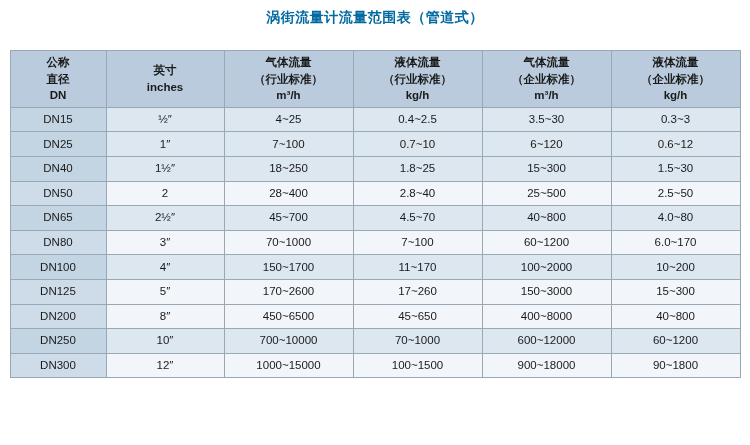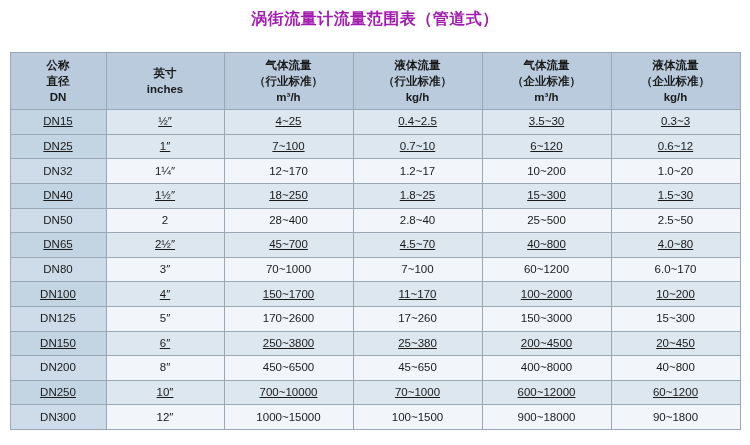--- a/index.html
+++ b/index.html
@@ -16,23 +16,23 @@
   }
   .page {
     width: 750px;
     height: 445px;
     box-sizing: border-box;
     padding: 0;
     position: relative;
   }
   .title {
     text-align: center;
-    font-size: 16px;
+    font-size: 14px;
     font-weight: bold;
-    color: #a21caf;
+    color: #0369a1;
     letter-spacing: 0.5px;
     padding: 9px 0 8px 0;
     line-height: 1.2;
   }
   table.flow-table {
     border-collapse: collapse;
     width: 730px;
     margin: 16px auto;
     table-layout: fixed;
   }
@@ -50,21 +50,20 @@
     font-weight: bold;
     height: 56px;
     line-height: 1.45;
     font-size: 12px;
   }
   tbody tr td {
     height: 23.6px;
   }
   tbody tr.odd td {
     background: #dde7f0;
-    text-decoration: underline;
   }
   tbody tr.even td {
     background: #f2f6fa;
   }
   tbody td.col-dn {
     background: #c3d4e3 !important;
     font-weight: normal;
   }
   tbody tr.even td.col-dn {
     background: #cedcea !important;
@@ -168,178 +167,138 @@
         <td>
             <span class="cell">0.7~10</span>
           </td>
         <td>
             <span class="cell">6~120</span>
           </td>
         <td>
             <span class="cell">0.6~12</span>
           </td>
       </tr>
-      <tr class="even">
-        <td class="col-dn">
-            <span class="cell">DN32</span>
-          </td>
-        <td>
-            <span class="cell">1¼″</span>
-          </td>
-        <td>
-            <span class="cell">12~170</span>
-          </td>
-        <td>
-            <span class="cell">1.2~17</span>
+      <tr class="odd">
+        <td class="col-dn">
+            <span class="cell">DN40</span>
+          </td>
+        <td>
+            <span class="cell">1½″</span>
+          </td>
+        <td>
+            <span class="cell">18~250</span>
+          </td>
+        <td>
+            <span class="cell">1.8~25</span>
+          </td>
+        <td>
+            <span class="cell">15~300</span>
+          </td>
+        <td>
+            <span class="cell">1.5~30</span>
+          </td>
+      </tr>
+      <tr class="even">
+        <td class="col-dn">
+            <span class="cell">DN50</span>
+          </td>
+        <td>
+            <span class="cell">2</span>
+          </td>
+        <td>
+            <span class="cell">28~400</span>
+          </td>
+        <td>
+            <span class="cell">2.8~40</span>
+          </td>
+        <td>
+            <span class="cell">25~500</span>
+          </td>
+        <td>
+            <span class="cell">2.5~50</span>
+          </td>
+      </tr>
+      <tr class="odd">
+        <td class="col-dn">
+            <span class="cell">DN65</span>
+          </td>
+        <td>
+            <span class="cell">2½″</span>
+          </td>
+        <td>
+            <span class="cell">45~700</span>
+          </td>
+        <td>
+            <span class="cell">4.5~70</span>
+          </td>
+        <td>
+            <span class="cell">40~800</span>
+          </td>
+        <td>
+            <span class="cell">4.0~80</span>
+          </td>
+      </tr>
+      <tr class="even">
+        <td class="col-dn">
+            <span class="cell">DN80</span>
+          </td>
+        <td>
+            <span class="cell">3″</span>
+          </td>
+        <td>
+            <span class="cell">70~1000</span>
+          </td>
+        <td>
+            <span class="cell">7~100</span>
+          </td>
+        <td>
+            <span class="cell">60~1200</span>
+          </td>
+        <td>
+            <span class="cell">6.0~170</span>
+          </td>
+      </tr>
+      <tr class="odd">
+        <td class="col-dn">
+            <span class="cell">DN100</span>
+          </td>
+        <td>
+            <span class="cell">4″</span>
+          </td>
+        <td>
+            <span class="cell">150~1700</span>
+          </td>
+        <td>
+            <span class="cell">11~170</span>
+          </td>
+        <td>
+            <span class="cell">100~2000</span>
           </td>
         <td>
             <span class="cell">10~200</span>
           </td>
-        <td>
-            <span class="cell">1.0~20</span>
-          </td>
-      </tr>
-      <tr class="odd">
-        <td class="col-dn">
-            <span class="cell">DN40</span>
-          </td>
-        <td>
-            <span class="cell">1½″</span>
-          </td>
-        <td>
-            <span class="cell">18~250</span>
-          </td>
-        <td>
-            <span class="cell">1.8~25</span>
+      </tr>
+      <tr class="even">
+        <td class="col-dn">
+            <span class="cell">DN125</span>
+          </td>
+        <td>
+            <span class="cell">5″</span>
+          </td>
+        <td>
+            <span class="cell">170~2600</span>
+          </td>
+        <td>
+            <span class="cell">17~260</span>
+          </td>
+        <td>
+            <span class="cell">150~3000</span>
           </td>
         <td>
             <span class="cell">15~300</span>
-          </td>
-        <td>
-            <span class="cell">1.5~30</span>
-          </td>
-      </tr>
-      <tr class="even">
-        <td class="col-dn">
-            <span class="cell">DN50</span>
-          </td>
-        <td>
-            <span class="cell">2</span>
-          </td>
-        <td>
-            <span class="cell">28~400</span>
-          </td>
-        <td>
-            <span class="cell">2.8~40</span>
-          </td>
-        <td>
-            <span class="cell">25~500</span>
-          </td>
-        <td>
-            <span class="cell">2.5~50</span>
-          </td>
-      </tr>
-      <tr class="odd">
-        <td class="col-dn">
-            <span class="cell">DN65</span>
-          </td>
-        <td>
-            <span class="cell">2½″</span>
-          </td>
-        <td>
-            <span class="cell">45~700</span>
-          </td>
-        <td>
-            <span class="cell">4.5~70</span>
-          </td>
-        <td>
-            <span class="cell">40~800</span>
-          </td>
-        <td>
-            <span class="cell">4.0~80</span>
-          </td>
-      </tr>
-      <tr class="even">
-        <td class="col-dn">
-            <span class="cell">DN80</span>
-          </td>
-        <td>
-            <span class="cell">3″</span>
-          </td>
-        <td>
-            <span class="cell">70~1000</span>
-          </td>
-        <td>
-            <span class="cell">7~100</span>
-          </td>
-        <td>
-            <span class="cell">60~1200</span>
-          </td>
-        <td>
-            <span class="cell">6.0~170</span>
-          </td>
-      </tr>
-      <tr class="odd">
-        <td class="col-dn">
-            <span class="cell">DN100</span>
-          </td>
-        <td>
-            <span class="cell">4″</span>
-          </td>
-        <td>
-            <span class="cell">150~1700</span>
-          </td>
-        <td>
-            <span class="cell">11~170</span>
-          </td>
-        <td>
-            <span class="cell">100~2000</span>
-          </td>
-        <td>
-            <span class="cell">10~200</span>
-          </td>
-      </tr>
-      <tr class="even">
-        <td class="col-dn">
-            <span class="cell">DN125</span>
-          </td>
-        <td>
-            <span class="cell">5″</span>
-          </td>
-        <td>
-            <span class="cell">170~2600</span>
-          </td>
-        <td>
-            <span class="cell">17~260</span>
-          </td>
-        <td>
-            <span class="cell">150~3000</span>
-          </td>
-        <td>
-            <span class="cell">15~300</span>
-          </td>
-      </tr>
-      <tr class="odd">
-        <td class="col-dn">
-            <span class="cell">DN150</span>
-          </td>
-        <td>
-            <span class="cell">6″</span>
-          </td>
-        <td>
-            <span class="cell">250~3800</span>
-          </td>
-        <td>
-            <span class="cell">25~380</span>
-          </td>
-        <td>
-            <span class="cell">200~4500</span>
-          </td>
-        <td>
-            <span class="cell">20~450</span>
           </td>
       </tr>
       <tr class="even">
         <td class="col-dn">
             <span class="cell">DN200</span>
           </td>
         <td>
             <span class="cell">8″</span>
           </td>
         <td>

